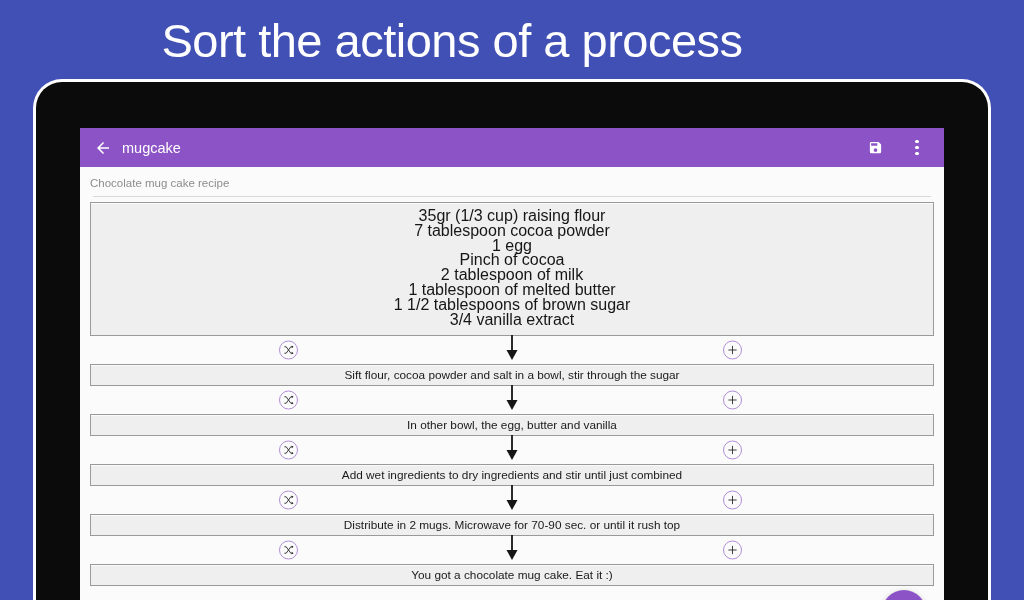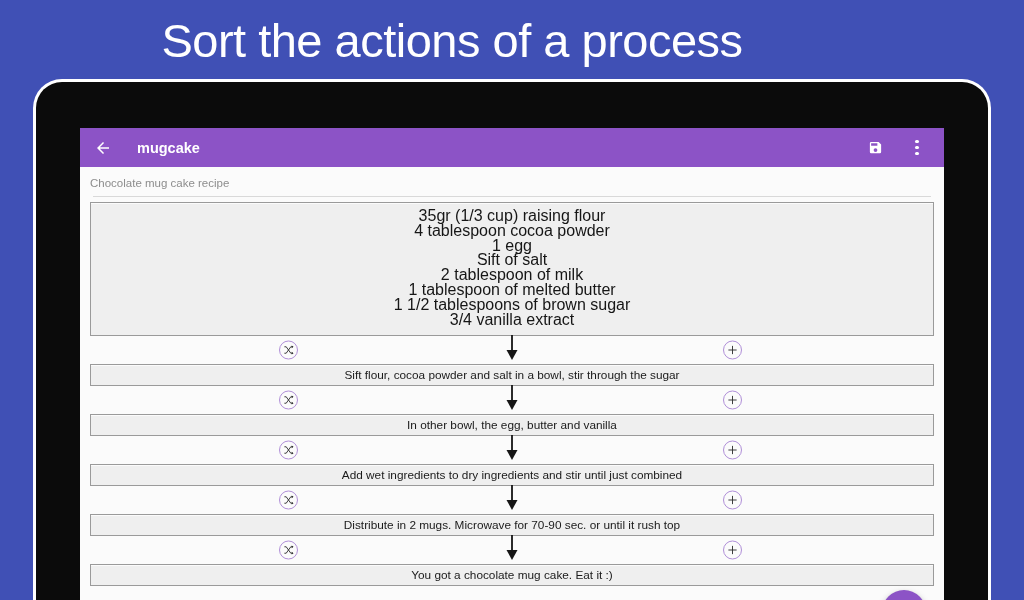--- a/index.html
+++ b/index.html
@@ -52,22 +52,22 @@
   }
   .appbar-left { display: flex; align-items: center; }
   .icon-btn {
     width: 26px; height: 26px;
     display: flex; align-items: center; justify-content: center;
     color: #ffffff;
   }
   .appbar-title {
     color: #ffffff;
     font-size: 14.5px;
-    margin-left: 21px;
-    font-weight: 700;
+    margin-left: 6px;
+    font-weight: 400;
   }
   .appbar-right {
     margin-left: auto;
     display: flex; align-items: center; gap: 16px;
   }
   .dots { display: flex; flex-direction: column; gap: 2.5px; align-items: center; }
   .dots i { width: 3.5px; height: 3.5px; border-radius: 50%; background: #fff; display: block; }
 
   
   .content {
@@ -174,23 +174,23 @@
       </div>
     </div>
 
     <div class="content">
 
       <div class="recipe-title">Chocolate mug cake recipe</div>
       <div class="divider"></div>
 
       <div class="box ingredients">
         <div>35gr (1/3 cup) raising flour</div>
-        <div>4 tablespoon cocoa powder</div>
+        <div>7 tablespoon cocoa powder</div>
         <div>1 egg</div>
-        <div>Sift of salt</div>
+        <div>Pinch of cocoa</div>
         <div>2 tablespoon of milk</div>
         <div>1 tablespoon of melted butter</div>
         <div>1 1/2 tablespoons of brown sugar</div>
         <div>3/4 vanilla extract</div>
       </div>
 
       <div class="connector">
         <div class="conn-icon swap">
           <svg width="11" height="11" viewBox="0 0 24 24" aria-hidden="true">
             <path d="M3 5h4l10 14h4M3 19h4L17 5h4" stroke="#2b2b2b" stroke-width="2" fill="none"></path>

